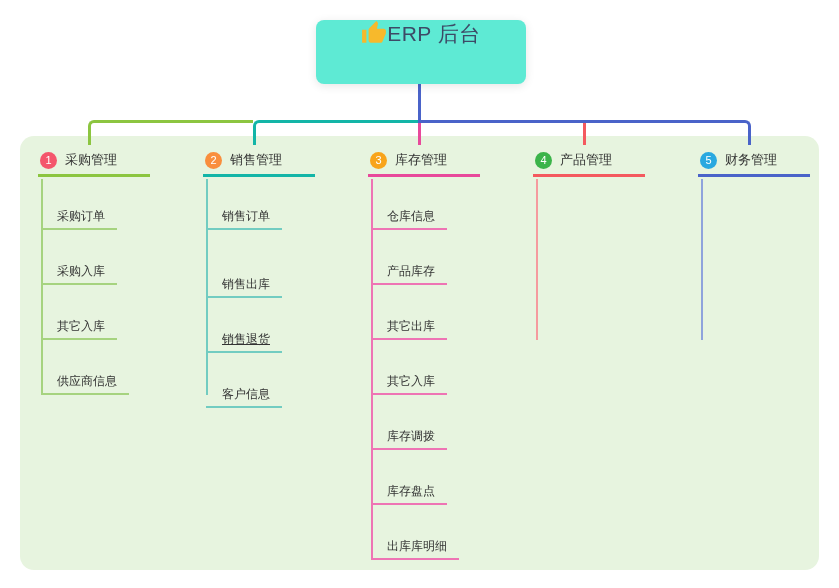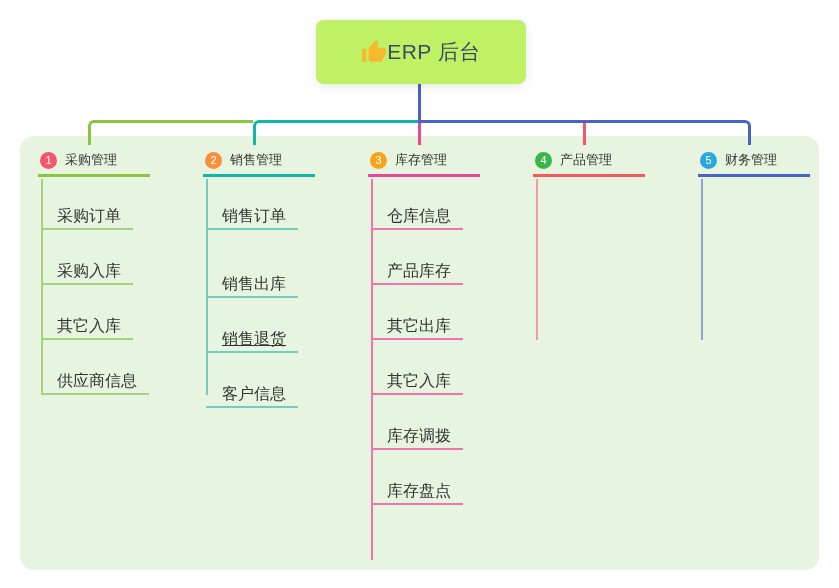--- a/index.html
+++ b/index.html
@@ -12,24 +12,24 @@
   }
   .panel{
     position:absolute;left:20px;top:136px;
     width:799px;height:434px;
     background:#e7f4df;
     border-radius:14px;
   }
   .root-node{
     position:absolute;left:316px;top:20px;
     width:210px;height:64px;
-    background:#bef264;
+    background:#5eead4;
     border-radius:8px;
     box-shadow:0 2px 10px rgba(0,0,0,0.10);
-    display:flex;align-items:center;justify-content:center;
+    display:flex;justify-content:center;
     z-index:4;
   }
   .root-title{
     font-size:21px;color:#3d4a66;font-weight:500;
     letter-spacing:0.5px;
   }
   .thumb-icon{width:26px;height:26px;display:inline-block;}
   .root-line{
     position:absolute;left:418px;top:84px;width:3px;height:39px;
     z-index:2;
@@ -69,21 +69,21 @@
     font-size:13px;color:#333333;font-weight:500;white-space:nowrap;
   }
   .vline{
     position:absolute;left:3px;top:179px;width:2px;
   }
   .children{
     position:absolute;left:3px;top:206px;
     display:flex;flex-direction:column;align-items:flex-start;gap:31px;
   }
   .child-item{
-    font-size:16px;color:#333333;line-height:20px;
+    font-size:12px;color:#333333;line-height:20px;
     padding:0 12px 2px 16px;
     border-bottom:2px solid;
     white-space:nowrap;
   }
 </style>
 </head>
 <body>
 
 <div class="stage">
   <div class="panel" style="background: rgb(231, 244, 223);"></div>
@@ -132,20 +132,21 @@
       <span class="branch-title">库存管理</span>
     </div>
     <div class="vline" style="background: rgb(238, 116, 180); height: 381px;"></div>
     <div class="children">
         <div class="child-item" style="border-bottom-color: rgb(238, 116, 180);">仓库信息</div>
         <div class="child-item" style="border-bottom-color: rgb(238, 116, 180);">产品库存</div>
         <div class="child-item" style="border-bottom-color: rgb(238, 116, 180);">其它出库</div>
         <div class="child-item" style="border-bottom-color: rgb(238, 116, 180);">其它入库</div>
         <div class="child-item" style="border-bottom-color: rgb(238, 116, 180);">库存调拨</div>
         <div class="child-item" style="border-bottom-color: rgb(238, 116, 180);">库存盘点</div>
+        <div class="child-item" style="border-bottom-color: rgb(238, 116, 180);">出库库明细</div>
       </div>
   </div>
     <div class="drop-line" style="left: 418px; background: rgb(232, 73, 155);"></div>
     <div class="branch" style="left: 533px;">
     <div class="branch-header" style="border-bottom-color: rgb(244, 89, 95);">
       <span class="badge" style="background: rgb(59, 180, 74);">4</span>
       <span class="branch-title">产品管理</span>
     </div>
     <div class="vline" style="background: rgb(245, 154, 158); height: 161px;"></div>
   </div>

